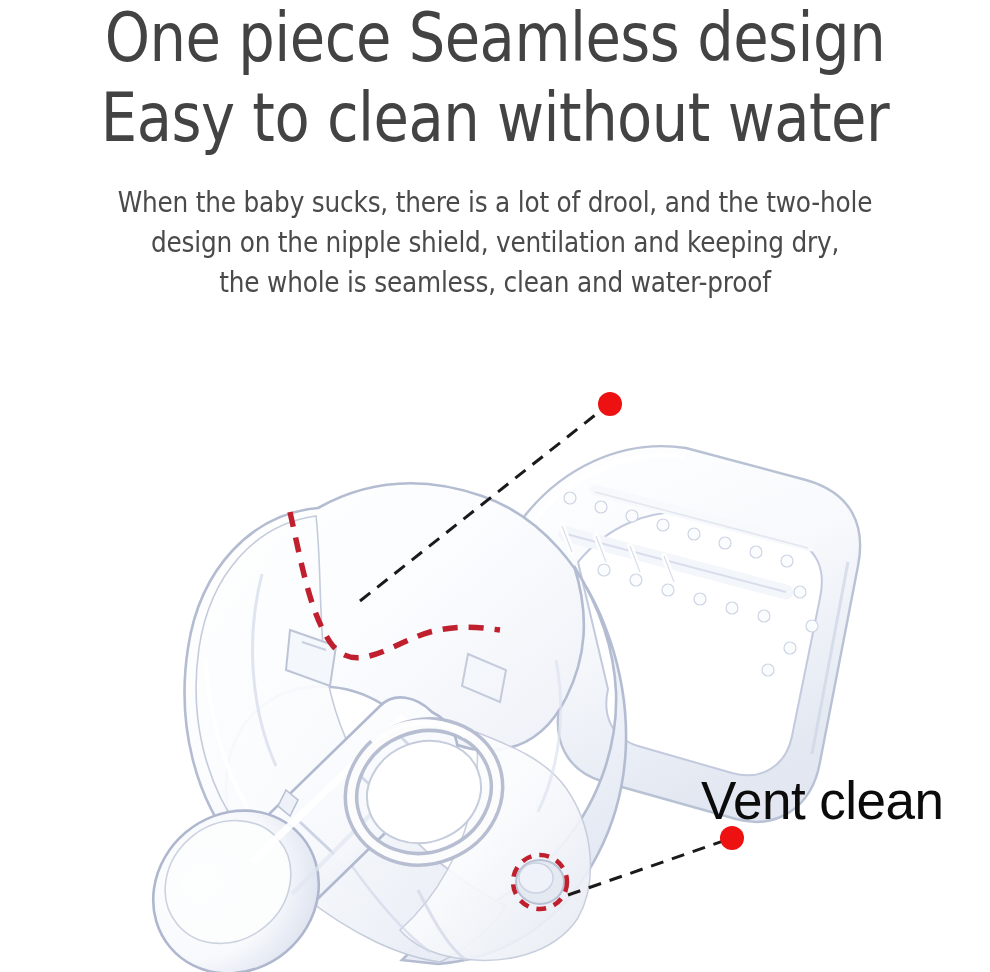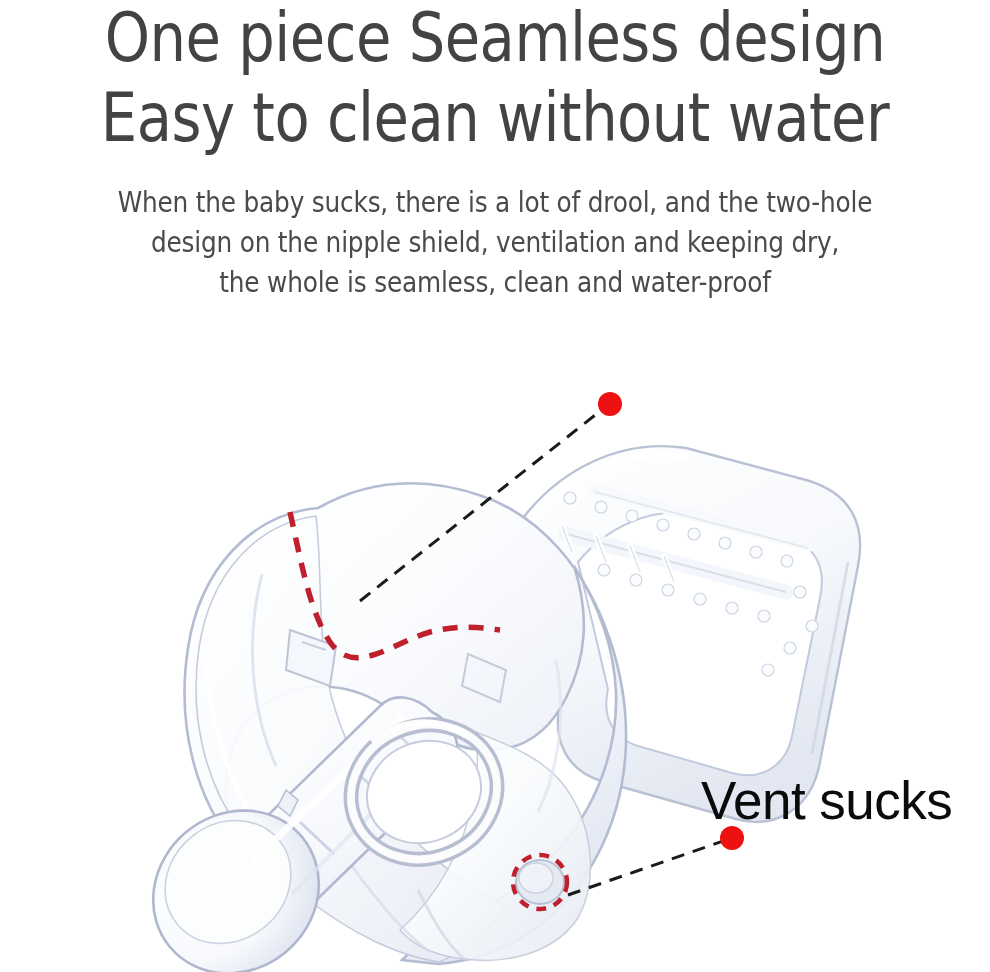--- a/index.html
+++ b/index.html
@@ -255,15 +255,15 @@
 
     <line id="leader-concave" x1="360" y1="271" x2="604" y2="78" stroke="#1a1a1a" stroke-width="3" stroke-dasharray="13 9"></line>
 
     <line id="leader-vent" x1="568" y1="565" x2="726" y2="510" stroke="#1a1a1a" stroke-width="3" stroke-dasharray="13 9"></line>
 
     <circle id="dot-concave" cx="610" cy="74" r="12" fill="#ee1111"></circle>
     <circle id="dot-vent" cx="732" cy="508" r="12" fill="#ee1111"></circle>
   </svg>
 
 
-  <div class="callout" id="label-vent" style="color: rgb(11, 11, 11);">Vent sucks</div>
+  <div class="callout" id="label-vent" style="color: rgb(11, 11, 11);">Vent clean</div>
 
 </div>
 
 </body></html>

